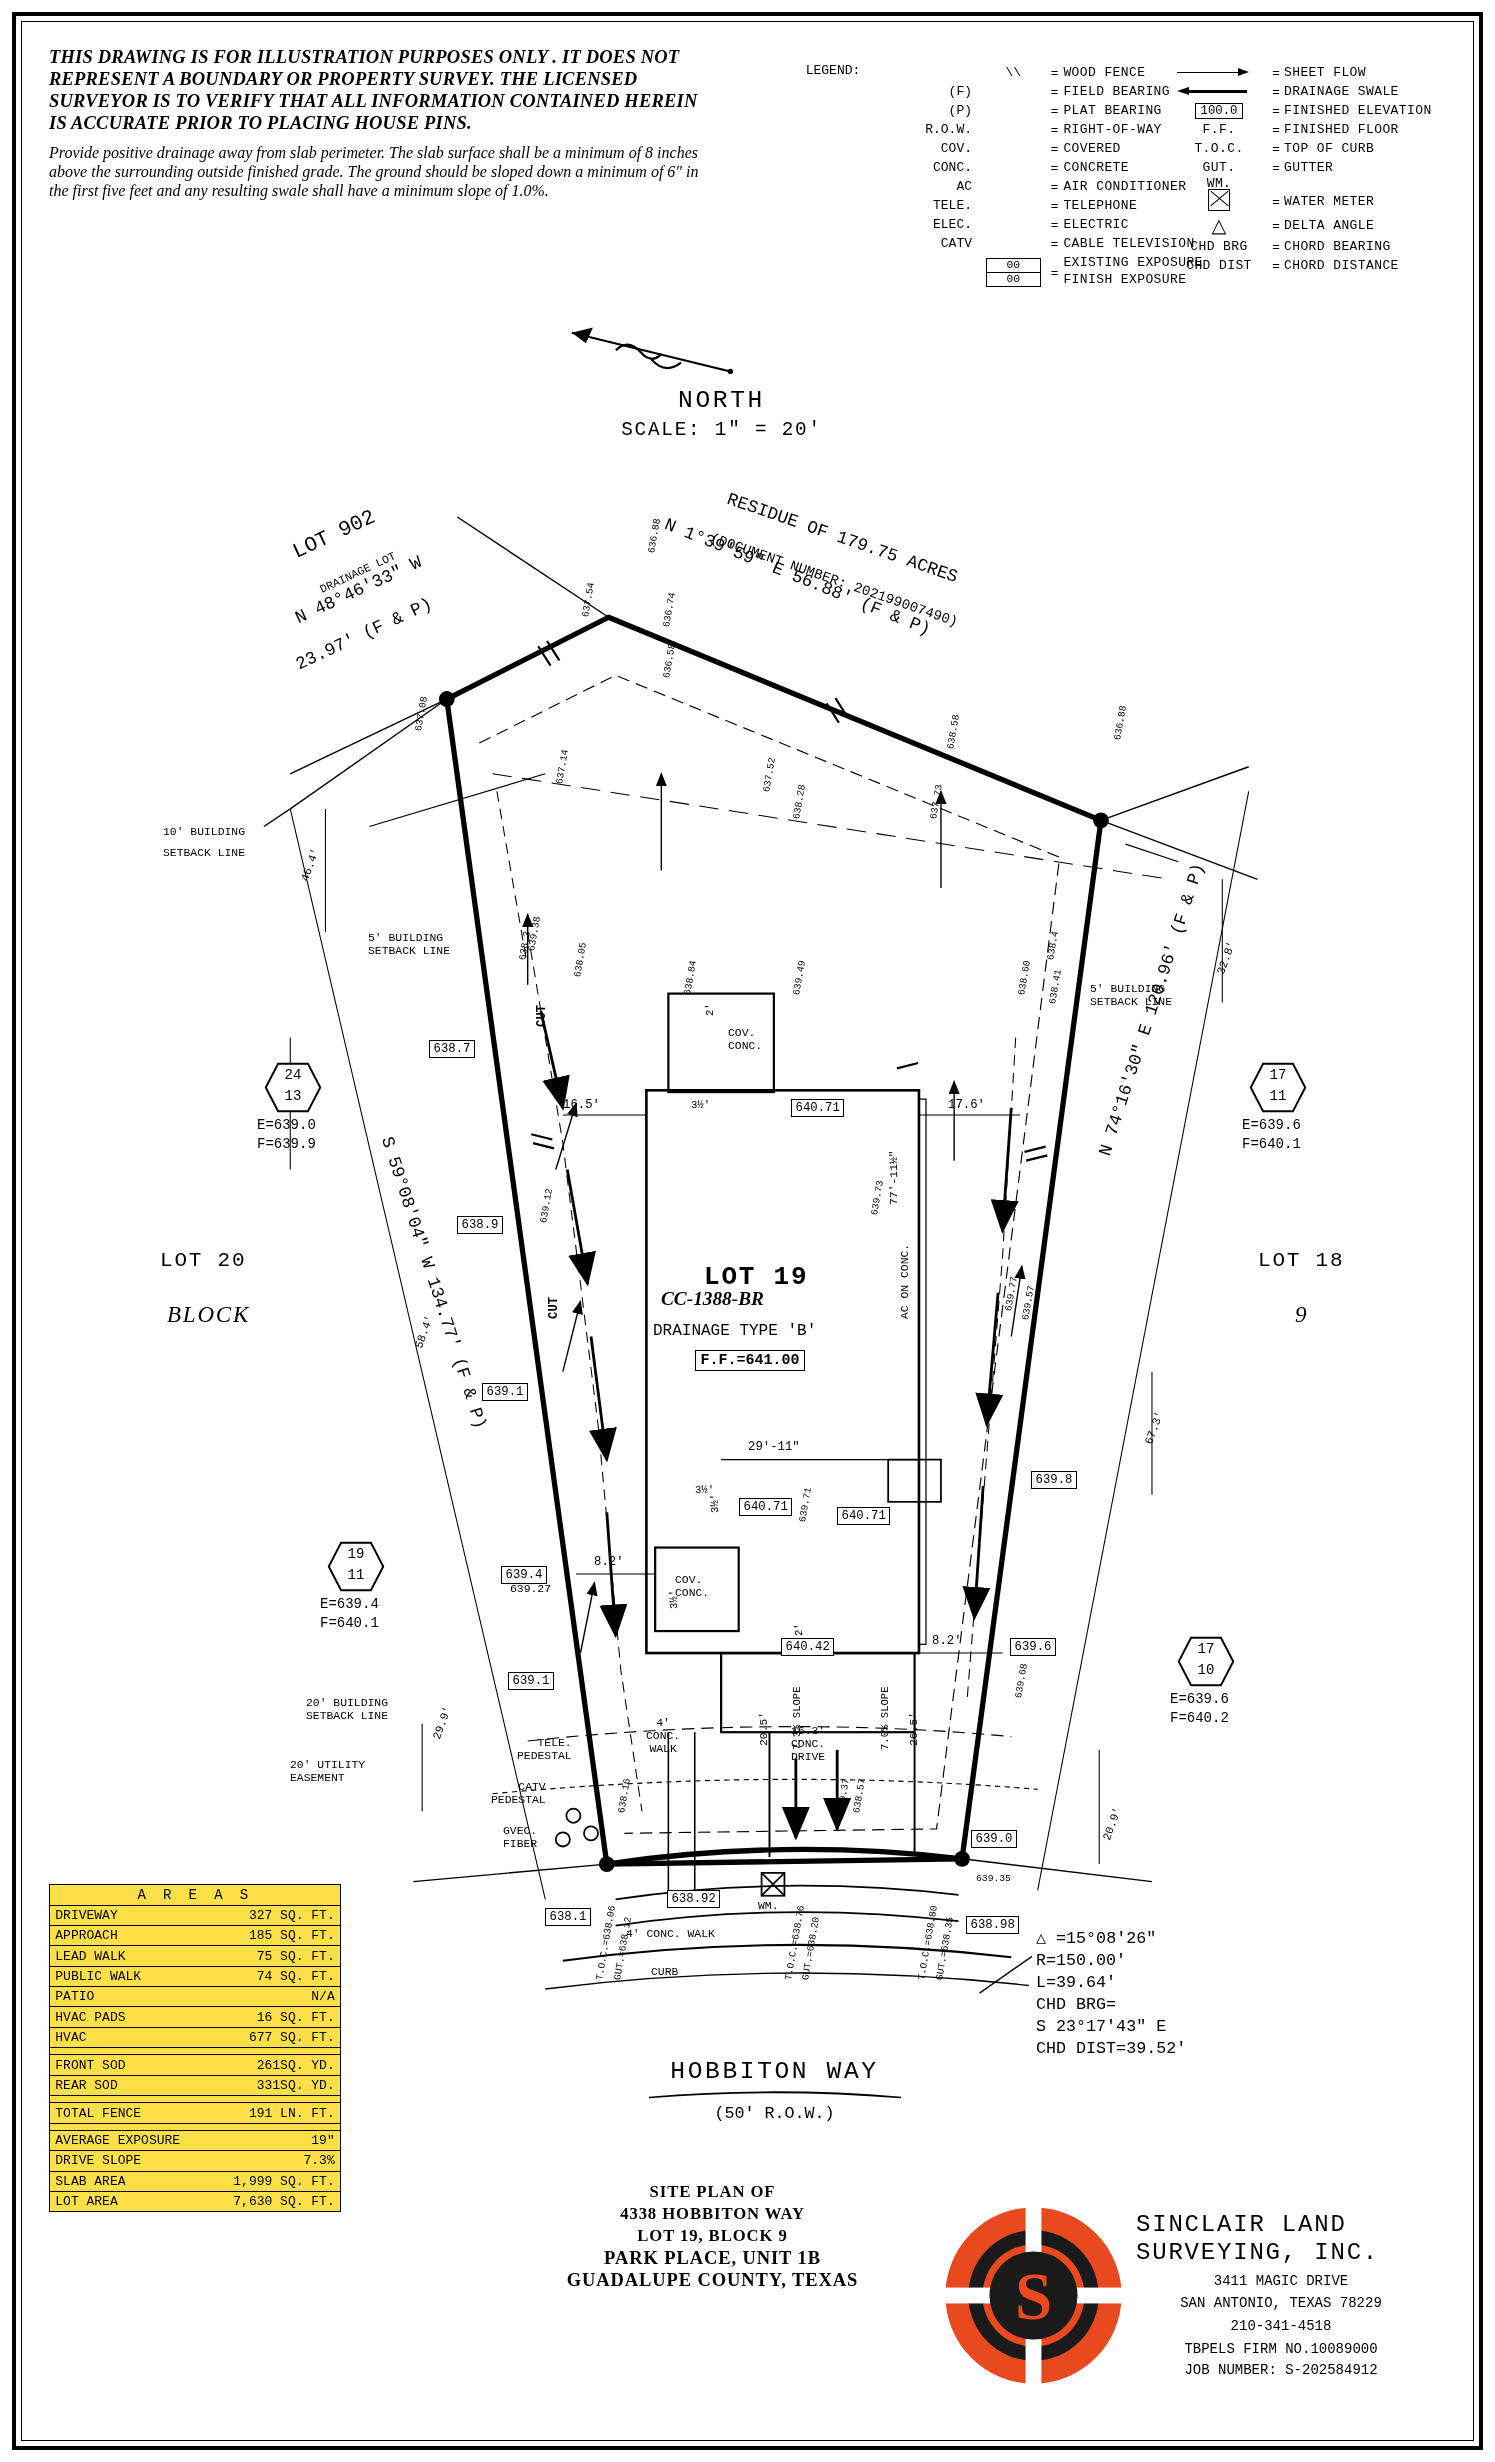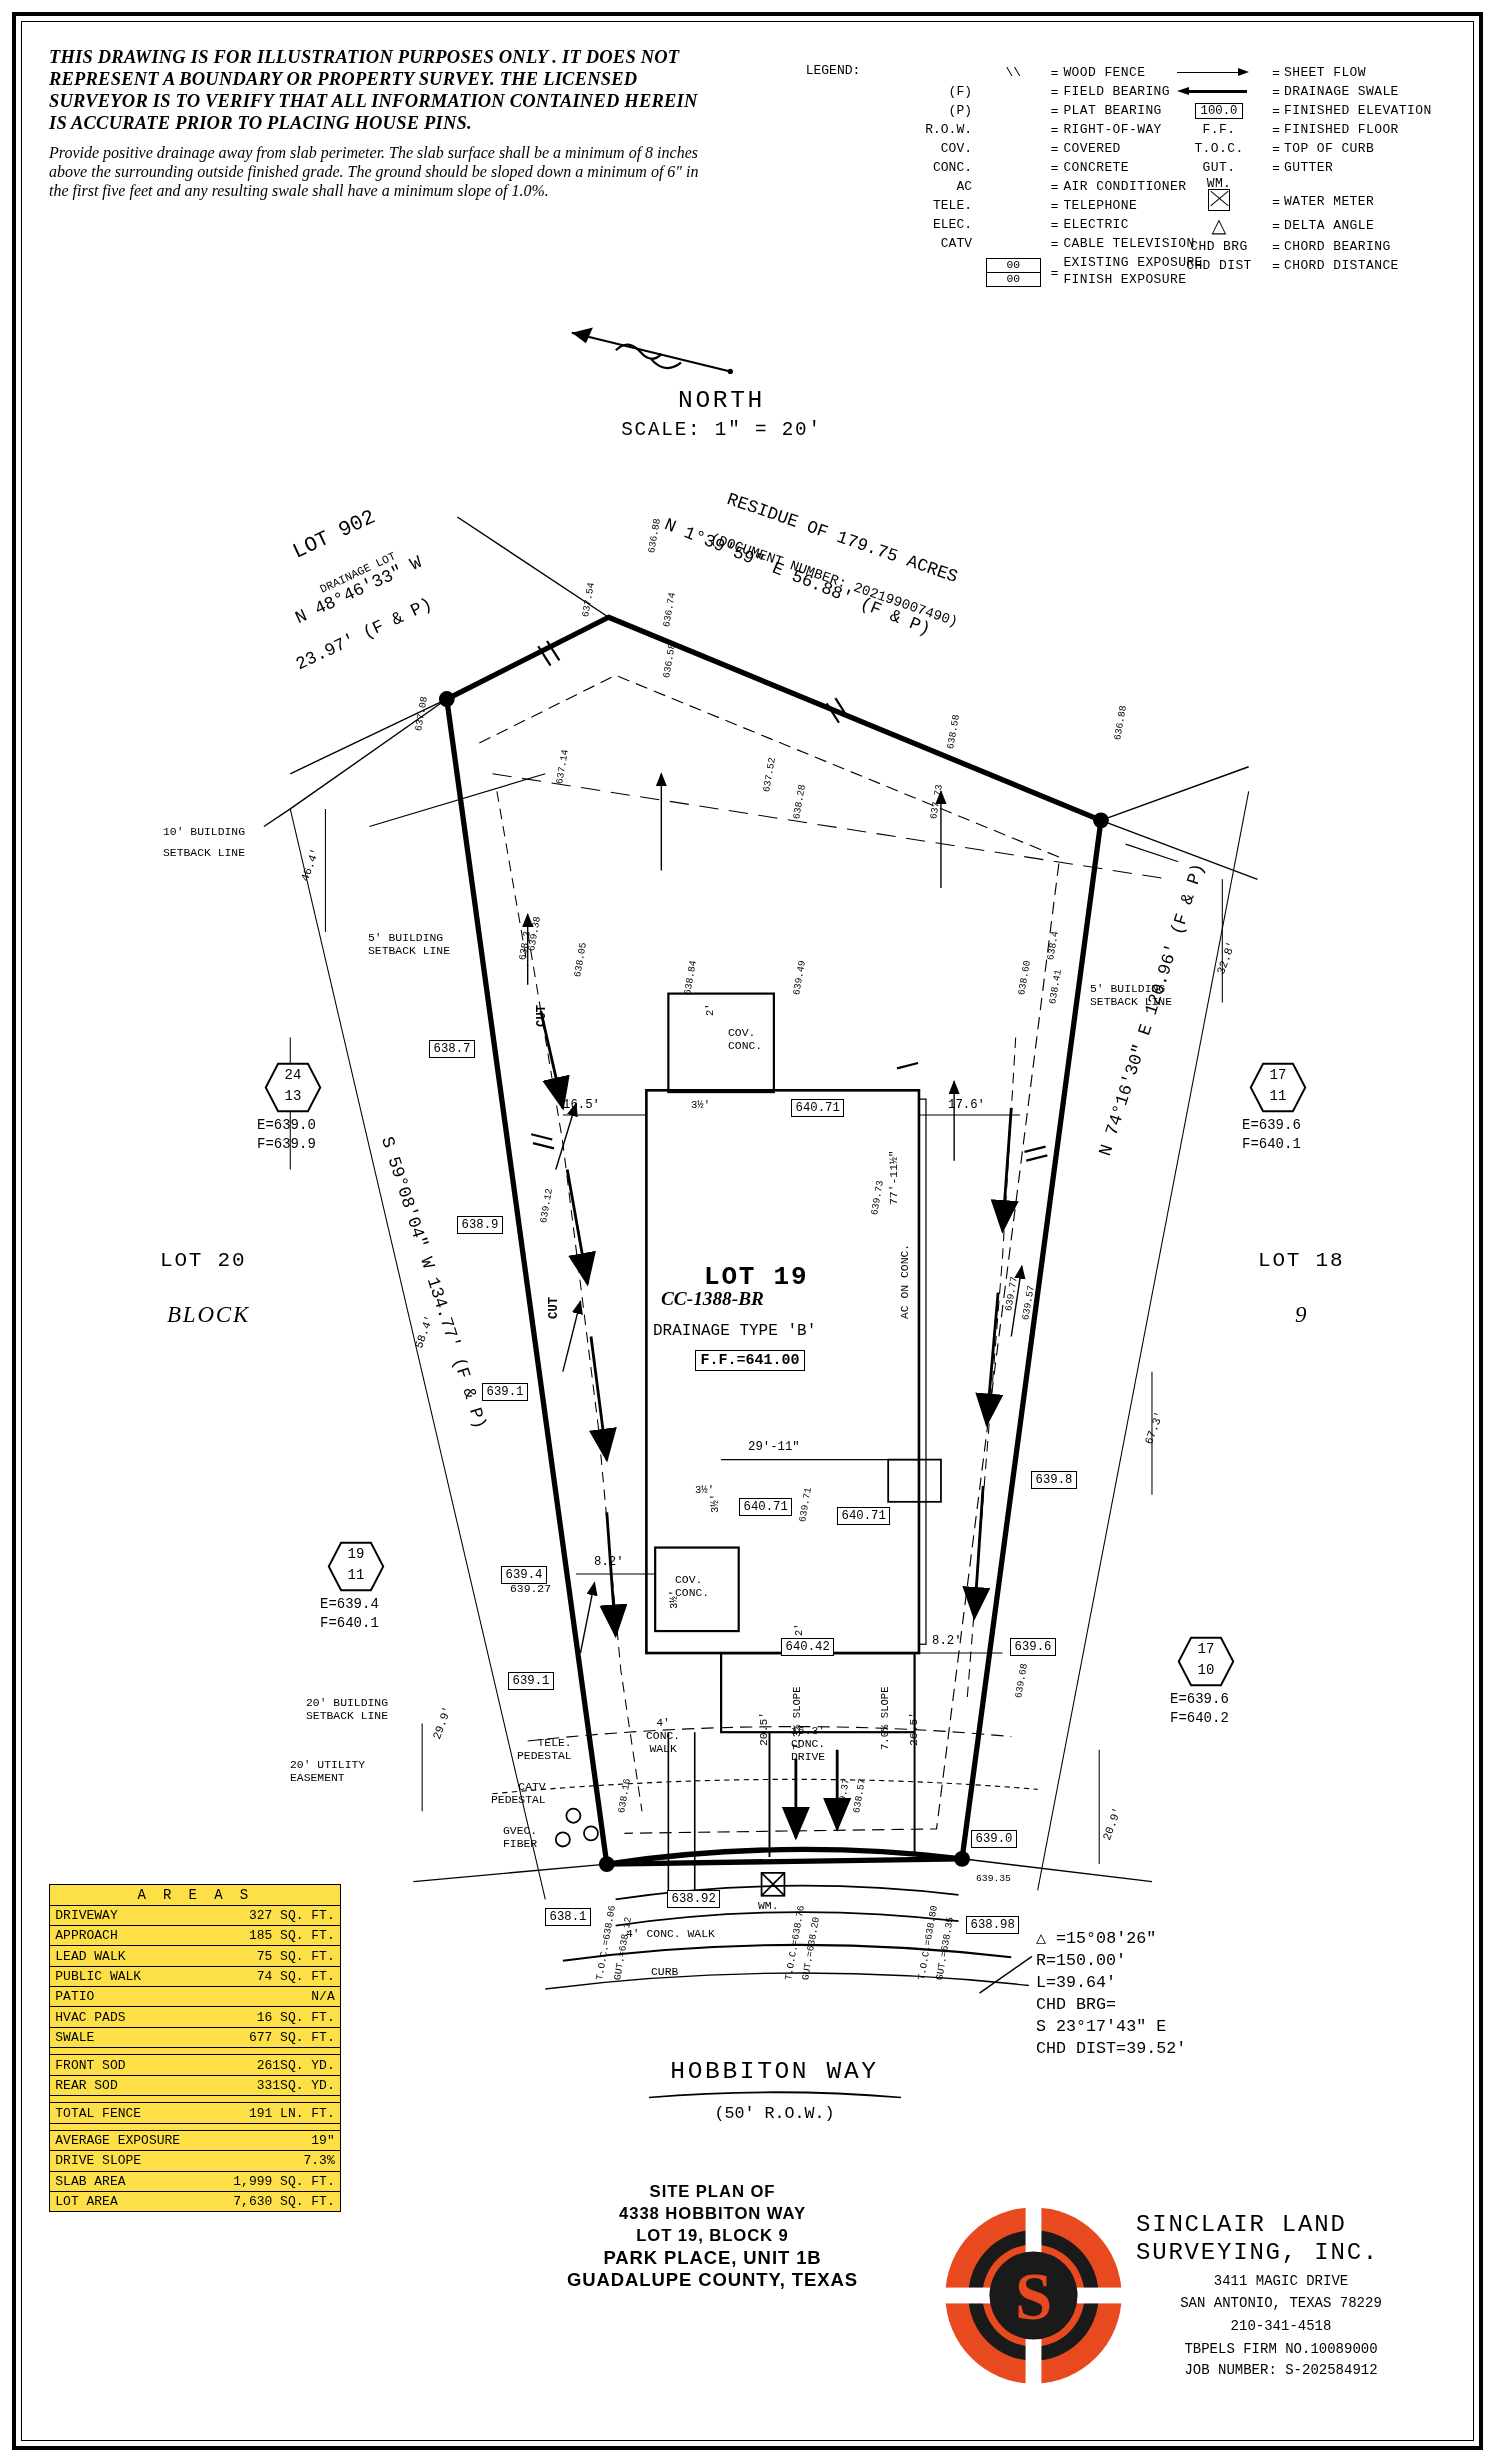--- a/index.html
+++ b/index.html
@@ -76,21 +76,21 @@
   
   #curve{left:1036px;top:1928px;font-family:"Liberation Mono",monospace;font-size:16.7px;line-height:22px;}
 
   
   #street{left:616px;top:2058px;text-align:center;width:317px;}
   #street .sname{font-family:"Liberation Mono",monospace;font-size:24.6px;letter-spacing:2.6px;}
   #street .srow{font-family:"Liberation Mono",monospace;font-size:16.7px;margin-top:3.5px;}
 
   
   #titleblock{left:528px;top:2181px;width:369px;text-align:center;}
-  #titleblock .tb{font-family:Liberation Sans, sans-serif;font-weight:bold;font-size:16.7px;line-height:22px;letter-spacing:0.9px;}
+  #titleblock .tb{font-family:Liberation Serif, serif;font-weight:bold;font-size:16.7px;line-height:22px;letter-spacing:0.9px;}
   #drawnby{left:563px;top:2322px;font-family:"Liberation Mono",monospace;font-size:15px;line-height:24.6px;}
   #drawnby .u{border-bottom:1.3px solid #000;display:inline-block;min-width:97px;text-align:center;}
 
   
   #company{left:941px;top:2199px;width:492px;height:211px;border:0;}
   #company .cname{font-family:"Liberation Mono",monospace;font-size:24px;letter-spacing:1.8px;text-align:left;line-height:28px;}
   #company .caddr{font-family:"Liberation Mono",monospace;font-size:14px;text-align:center;line-height:17.6px;margin-top:5.3px;}
   #company .cjob{font-family:"Liberation Mono",monospace;font-size:14px;text-align:center;margin-top:3.5px;}
 
   .lot-big{font-family:"Liberation Mono",monospace;font-size:26px;font-weight:bold;letter-spacing:1.8px;margin-top:18px;}
@@ -596,21 +596,21 @@
           </tr>
       <tr>
             <td>PATIO</td>
             <td class="v">N/A</td>
           </tr>
       <tr>
             <td>HVAC PADS</td>
             <td class="v">16 SQ. FT.</td>
           </tr>
       <tr>
-            <td>SWALE</td>
+            <td>HVAC</td>
             <td class="v">677 SQ. FT.</td>
           </tr>
       <tr class="gap">
             <td colspan="2"></td>
           </tr>
       <tr>
             <td>FRONT SOD</td>
             <td class="v">261SQ. YD.</td>
           </tr>
       <tr>

